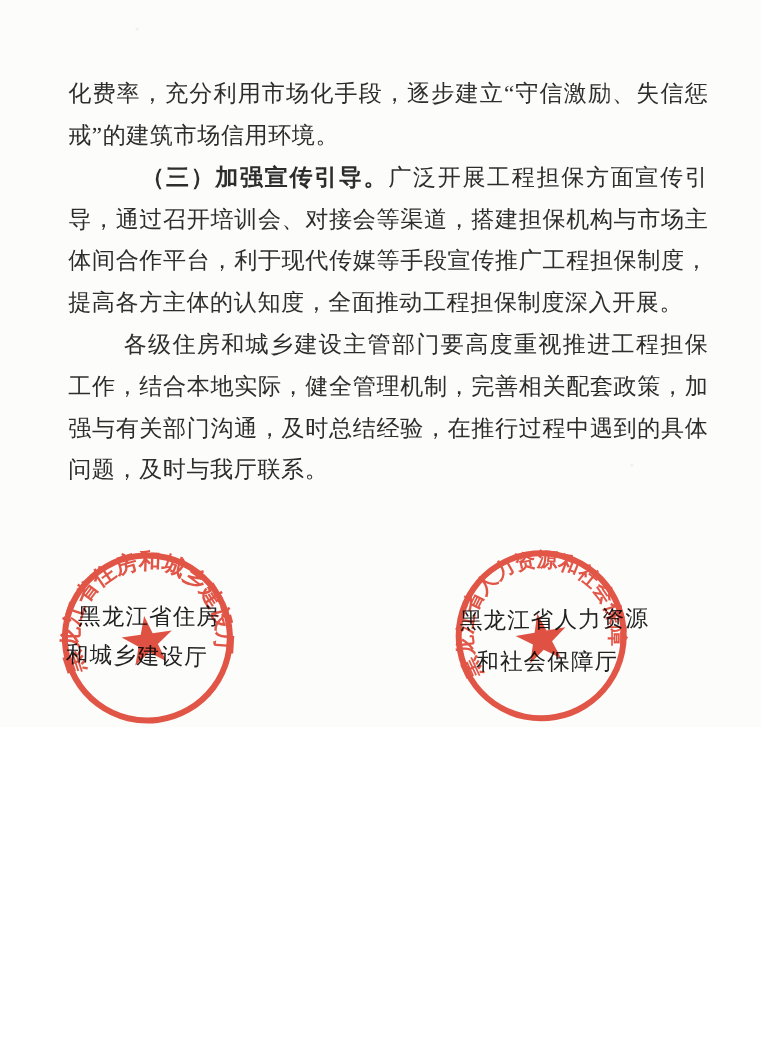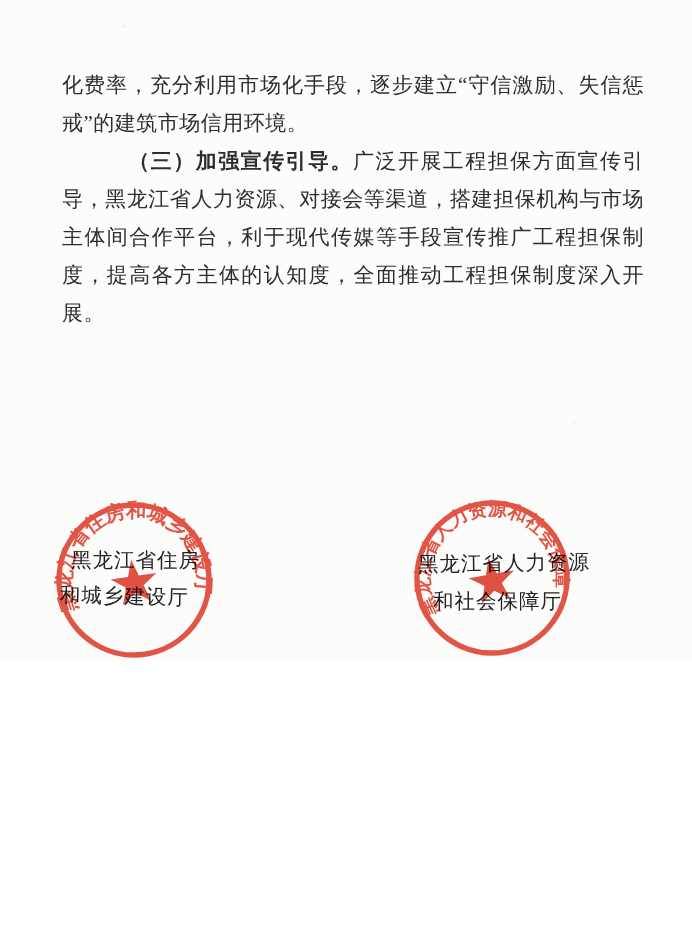--- a/index.html
+++ b/index.html
@@ -85,21 +85,22 @@
     white-space: nowrap;
   }
 </style>
 </head>
 <body>
 
 <div class="page">
 
   <div class="body-text">
     <p class="para">化费率，充分利用市场化手段，逐步建立“守信激励、失信惩戒”的建筑市场信用环境。</p>
-    <p class="para indent"><span class="lead">（三）加强宣传引导。</span><span>广泛开展工程担保方面宣传引导，黑龙江省人力资源、对接会等渠道，搭建担保机构与市场主体间合作平台，利于现代传媒等手段宣传推广工程担保制度，提高各方主体的认知度，全面推动工程担保制度深入开展。</span></p>
+    <p class="para indent"><span class="lead">（三）加强宣传引导。</span><span>广泛开展工程担保方面宣传引导，通过召开培训会、对接会等渠道，搭建担保机构与市场主体间合作平台，利于现代传媒等手段宣传推广工程担保制度，提高各方主体的认知度，全面推动工程担保制度深入开展。</span></p>
+    <p class="para indent">各级住房和城乡建设主管部门要高度重视推进工程担保工作，结合本地实际，健全管理机制，完善相关配套政策，加强与有关部门沟通，及时总结经验，在推行过程中遇到的具体问题，及时与我厅联系。</p>
   </div>
 
   <div class="seal seal-s1">
     <svg viewBox="0 0 164 164" width="164" height="164">
       <circle cx="82" cy="82" r="75" fill="none" stroke="#df4434" stroke-width="5.5"></circle>
       <path id="arc-0" d="M 24.9,108.6 A 63,63 0 1 1 139.1,108.6" fill="none"></path>
       <text class="rim-text" font-size="20"><textPath href="#arc-0" startOffset="6" textLength="242" lengthAdjust="spacingAndGlyphs">黑龙江省住房和城乡建设厅</textPath></text>
       <text class="star-glyph" x="82" y="105" font-size="60" text-anchor="middle">★</text>
     </svg>
   </div>

